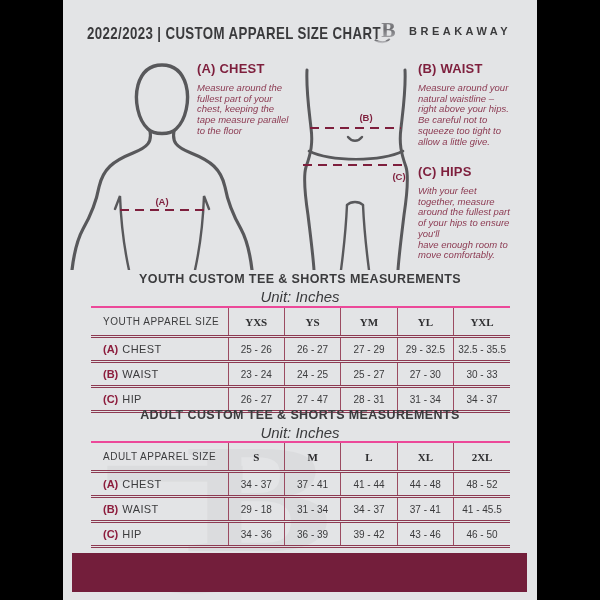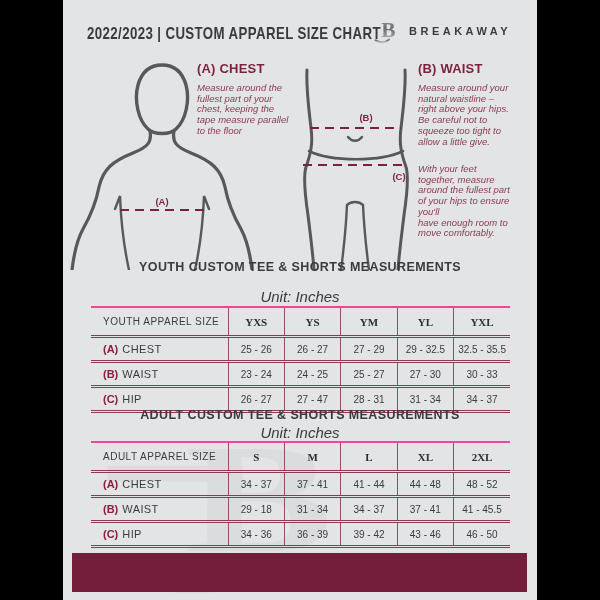--- a/index.html
+++ b/index.html
@@ -29,21 +29,21 @@
   
   .diagram{position:absolute;left:0;top:55px;width:474px;height:215px;z-index:1;}
   .body-line{fill:none;stroke:#58585b;stroke-linecap:round;}
   .dash-line{fill:none;stroke:#7e1f3d;stroke-width:2.2;stroke-dasharray:9 6;}
   .marker{font-family:"Liberation Sans",sans-serif;font-size:9.5px;font-weight:bold;fill:#7e1f3d;}
   
   .section-title{position:absolute;left:0;right:0;text-align:center;z-index:2;
     font-size:12.5px;font-weight:bold;color:#3b3b3d;letter-spacing:.4px;}
   .unit-line{position:absolute;left:0;right:0;text-align:center;z-index:2;
     font-size:15px;font-style:italic;color:#3b3b3d;}
-  .youth-title{top:260px;} .youth-unit{top:288px;}
+  .youth-title{top:272px;} .youth-unit{top:288px;}
   .adult-title{top:408px;} .adult-unit{top:424px;}
   
   .size-table{
     position:absolute;left:28px;width:419px;z-index:2;
     border-collapse:collapse;table-layout:fixed;
     border-top:2px solid #ec4899;
   }
   .youth-pos{top:306px;} .adult-pos{top:441px;}
   .size-table col.c0{width:137px;}
   .size-table tr{border-bottom:3px double #8d3a52;}
@@ -120,20 +120,21 @@
   <div class="note note-waist">
     <h3>(B) WAIST</h3>
     <p>Measure around your
 natural waistline –
 right above your hips.
 Be careful not to
 squeeze too tight to
 allow a little give.</p>
   </div>
   <div class="note note-hips">
+    <h3>(C) HIPS</h3>
     <p>With your feet
 together, measure
 around the fullest part
 of your hips to ensure
 you'll
 have enough room to
 move comfortably.</p>
   </div>
 
   <svg class="watermark" viewBox="0 0 30 28" preserveAspectRatio="none">

